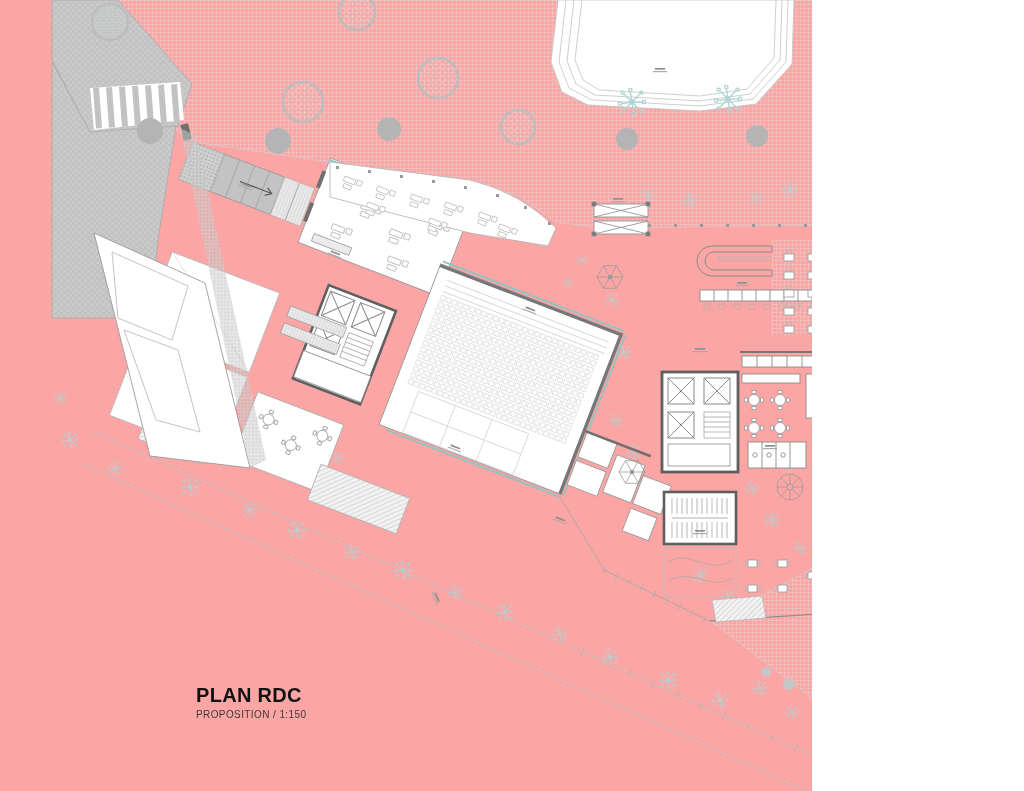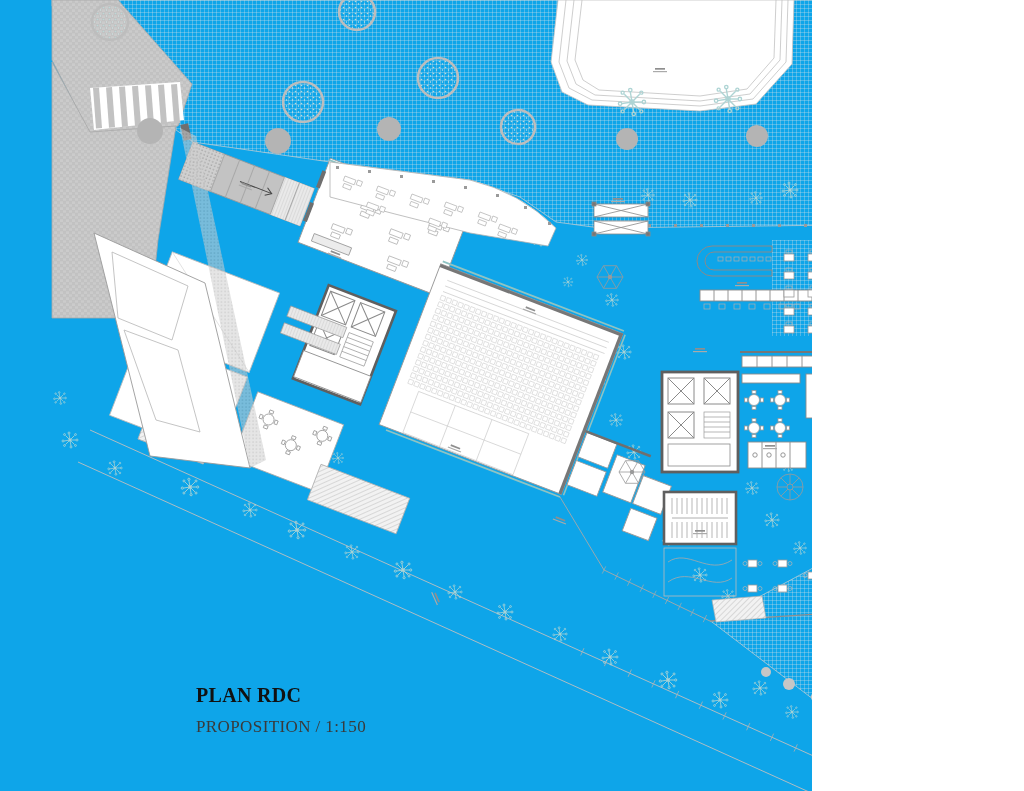--- a/index.html
+++ b/index.html
@@ -1,21 +1,21 @@
 <!DOCTYPE html>
 <html><head>
 <meta charset="utf-8">
 <style>
   html,body{margin:0;padding:0;background:#ffffff;}
-  .sheet{position:relative;width:812px;height:791px;background:#0ea5e9;overflow:hidden;
-         font-family:Liberation Serif, serif;}
+  .sheet{position:relative;width:812px;height:791px;background:#fca5a5;overflow:hidden;
+         font-family:Liberation Sans, sans-serif;}
   .sheet svg{position:absolute;left:0;top:0;}
   .titleblock{position:absolute;left:196px;top:684px;color:#111;}
   .titleblock .t1{font-size:20px;font-weight:bold;letter-spacing:.3px;line-height:1.15;}
-  .titleblock .t2{font-size:17px;color:#3a3a3a;letter-spacing:.4px;margin-top:10px;}
+  .titleblock .t2{font-size:10px;color:#3a3a3a;letter-spacing:.4px;margin-top:2px;}
 </style>
 </head>
 <body>
 
 <div class="sheet">
 <svg id="plan" width="1024" height="791" viewBox="0 0 1024 791">
   <defs>
     <pattern id="pav" width="4" height="4" patternUnits="userSpaceOnUse">
       <path d="M0 0H4M0 0V4" stroke="#e3e3e3" stroke-width="0.6" fill="none"></path>
     </pattern>

